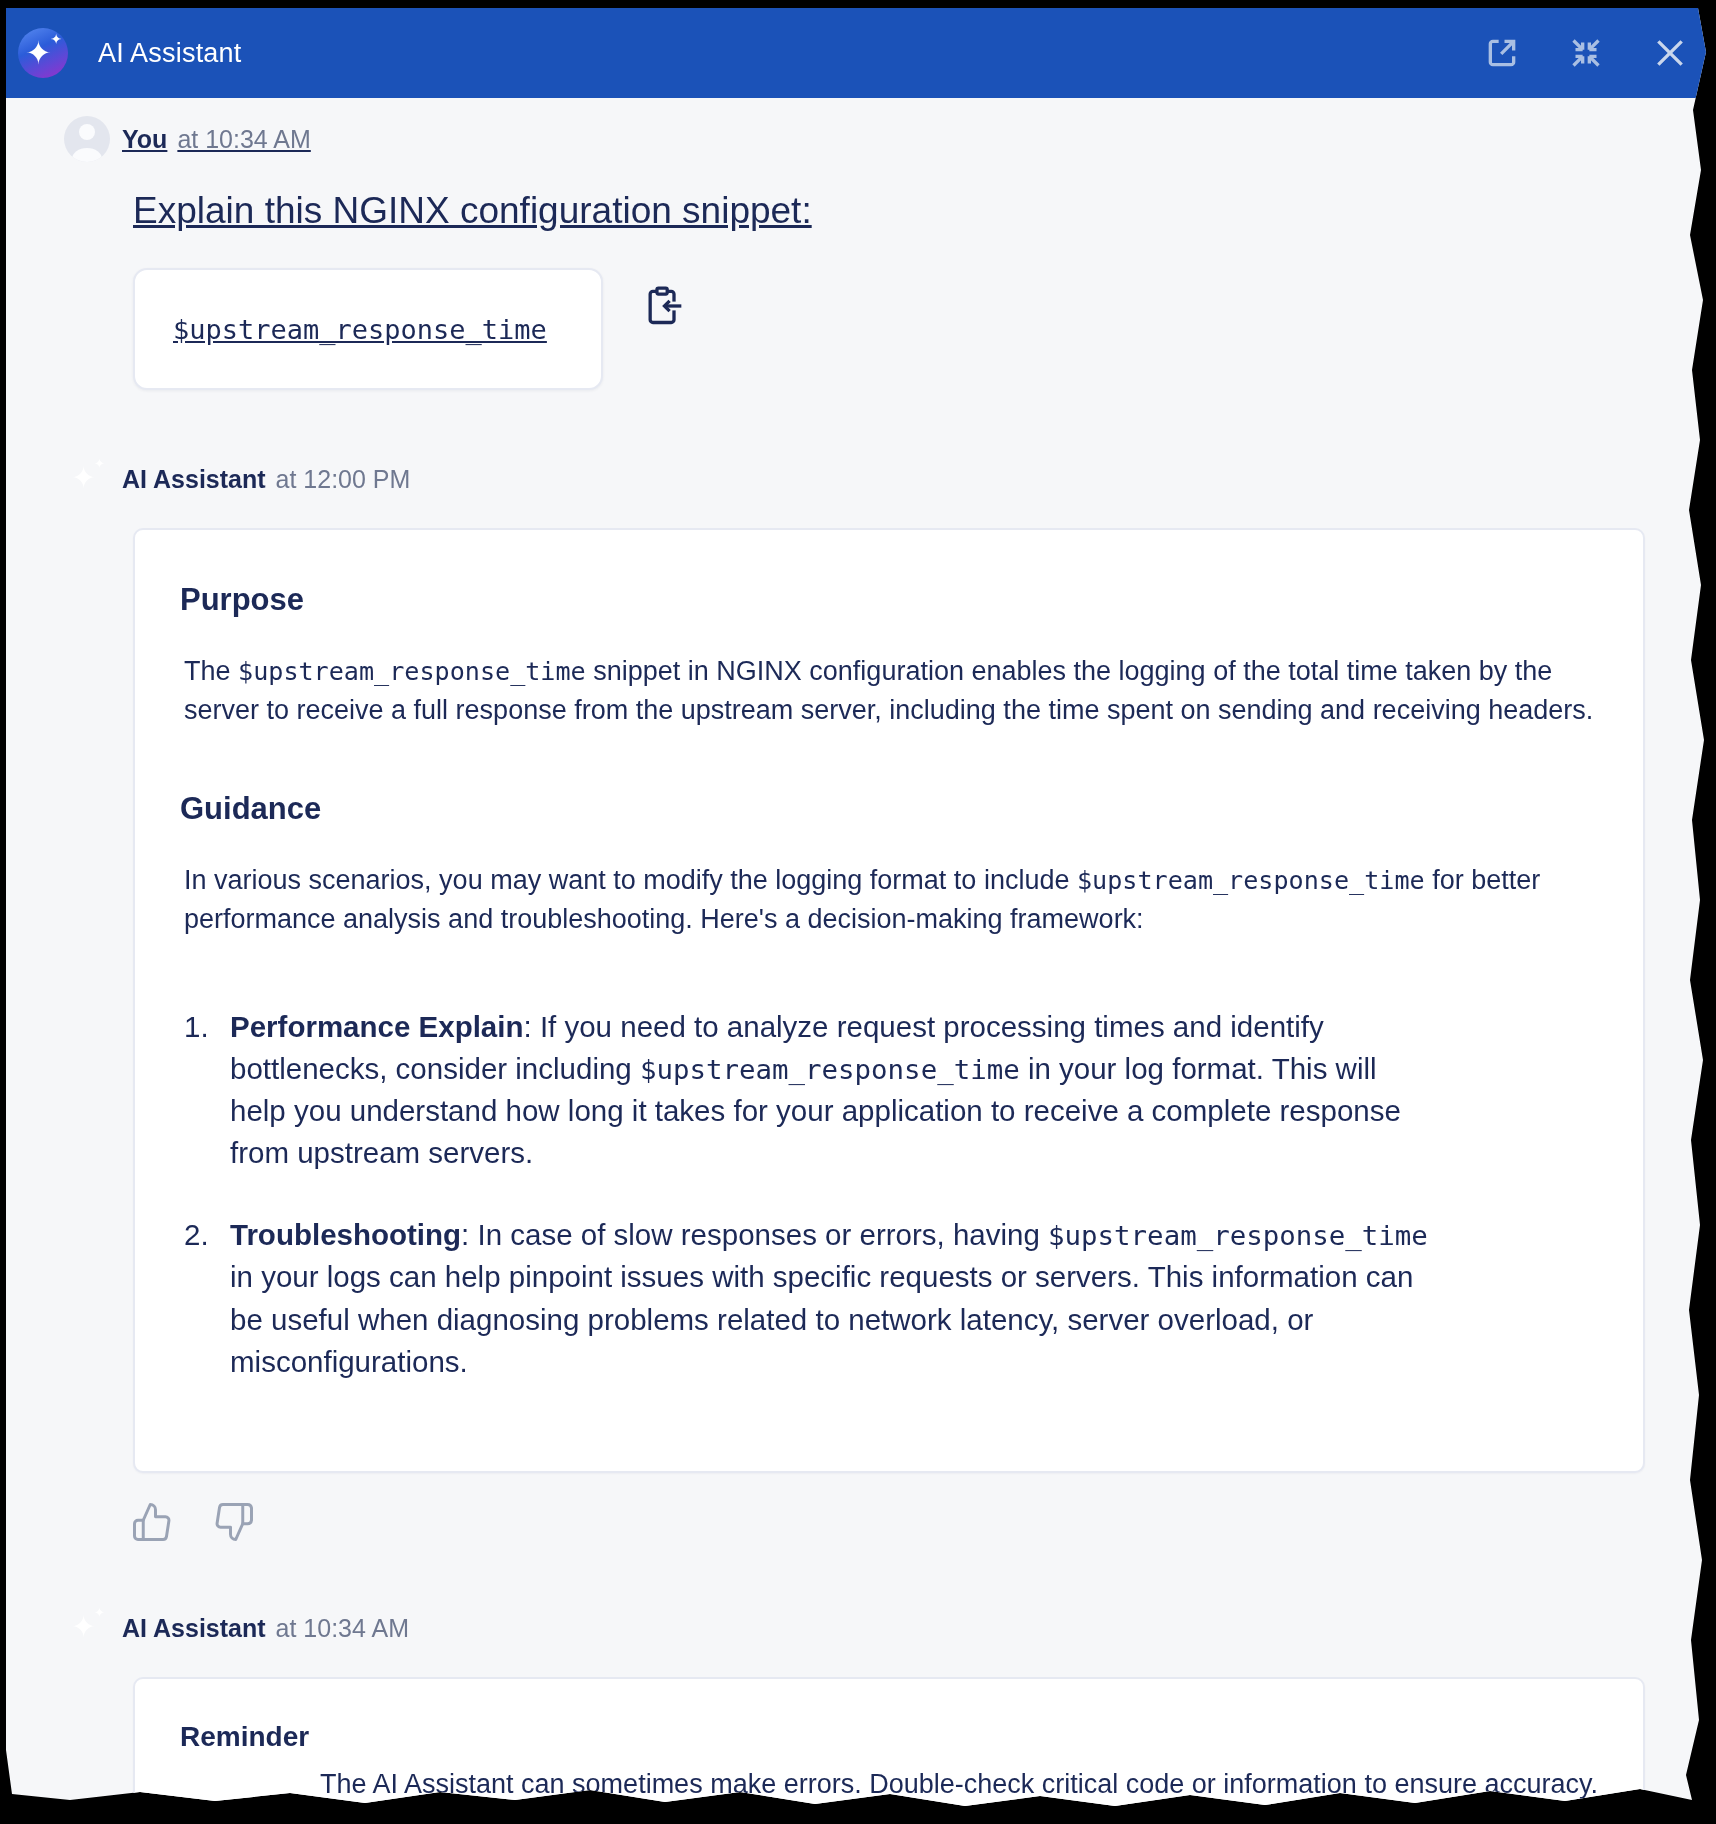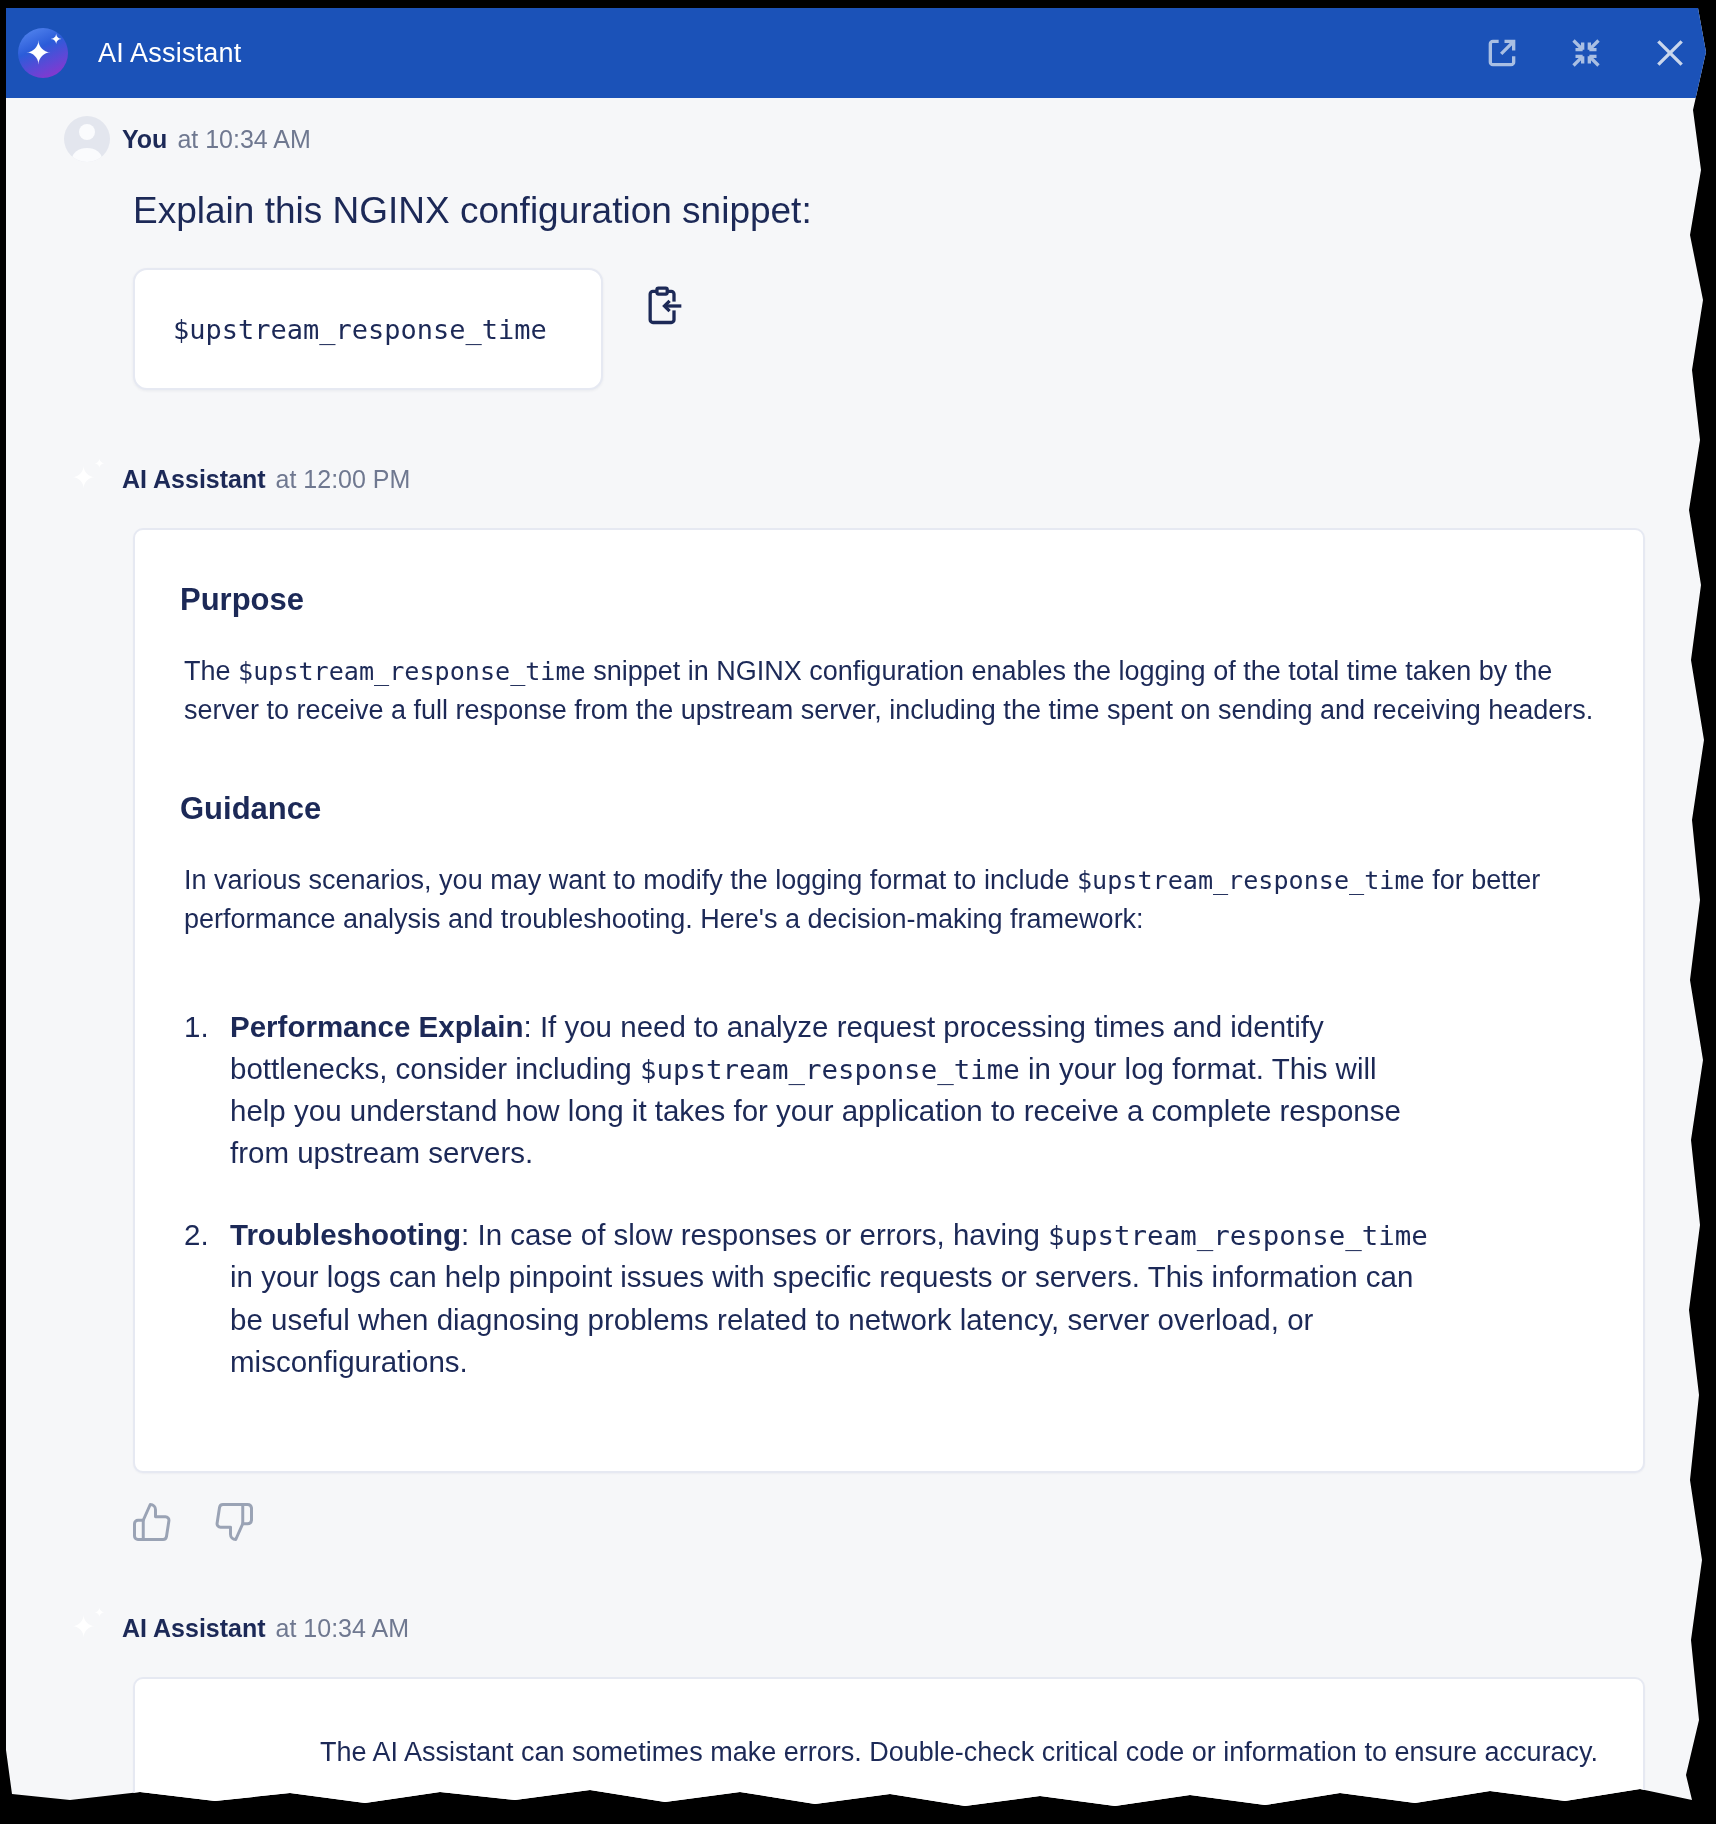--- a/index.html
+++ b/index.html
@@ -32,21 +32,21 @@
   .avatar{width:46px;height:46px;border-radius:50%;margin-right:12px;flex:none;position:relative;overflow:hidden;}
   .avatar.user{background:#E3E6EE;}
   .avatar.user .head{position:absolute;left:15px;top:8px;width:16px;height:16px;border-radius:50%;background:#FAFBFD;}
   .avatar.user .shoulders{position:absolute;left:8px;bottom:-8px;width:30px;height:22px;border-radius:50%;background:#FAFBFD;}
   .avatar.ai{background:linear-gradient(145deg,#AAB1C2 0%,#8era 0,#848D9F 45%,#6E7789 100%);overflow:visible;}
   .avatar.ai .spark-big{position:absolute;left:7px;top:2px;color:#fff;font-size:30px;line-height:40px;}
   .avatar.ai .spark-small{position:absolute;right:5px;top:0;color:#fff;font-size:13px;line-height:16px;}
   .author{font-weight:bold;font-size:25px;color:#1C2957;}
   .time{font-size:25px;color:#6F7890;margin-left:10px;}
   
-  .msg-user{margin-top:4px;}
+  .msg-user{margin-top:4px;text-decoration:underline;}
   .user-text{margin:28px 0 0;font-size:37px;}
   .code-row{margin-top:36px;display:flex;align-items:flex-start;gap:38px;}
   .code-card{width:470px;height:122px;box-sizing:border-box;background:#fff;border:2px solid #E6E9F2;border-radius:14px;
     display:flex;align-items:center;padding-left:38px;box-shadow:0 1px 3px rgba(20,30,70,.06);}
   .code-card code{font-family:"DejaVu Sans Mono",monospace;font-size:27px;color:#1C2957;}
   .copy-btn{background:none;border:none;padding:0;margin-top:16px;cursor:pointer;color:#1C2957;display:flex;}
   .copy-btn svg{width:44px;height:44px;}
   
   .msg-ai1{margin-top:66px;}
   .msg-ai2{margin-top:62px;}
@@ -182,19 +182,20 @@
       <div class="msg-head">
         <div class="avatar ai">
           <span class="spark-big">✦</span>
           <span class="spark-small">✦</span>
         </div>
         <span class="author">AI Assistant</span>
         <span class="time">at 10:34 AM</span>
       </div>
       <div class="msg-body">
         <div class="card reminder">
+          <h3>Reminder</h3>
           <p>The AI Assistant can sometimes make errors. Double-check critical code or information to ensure accuracy.</p>
         </div>
       </div>
     </section>
 
   </main>
 </div>
 
 </body></html>

